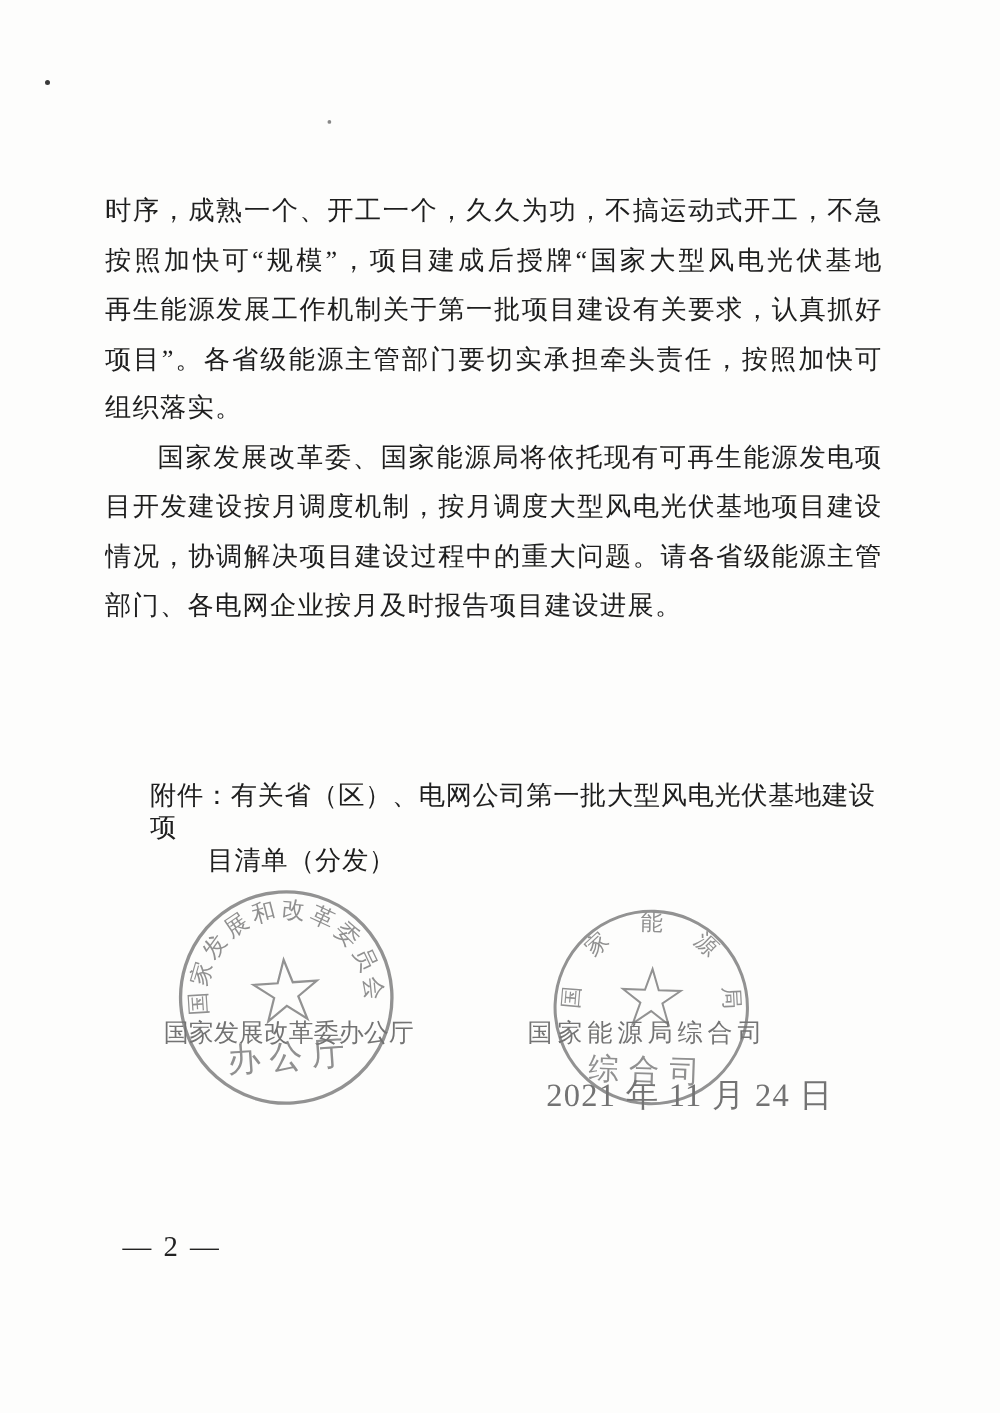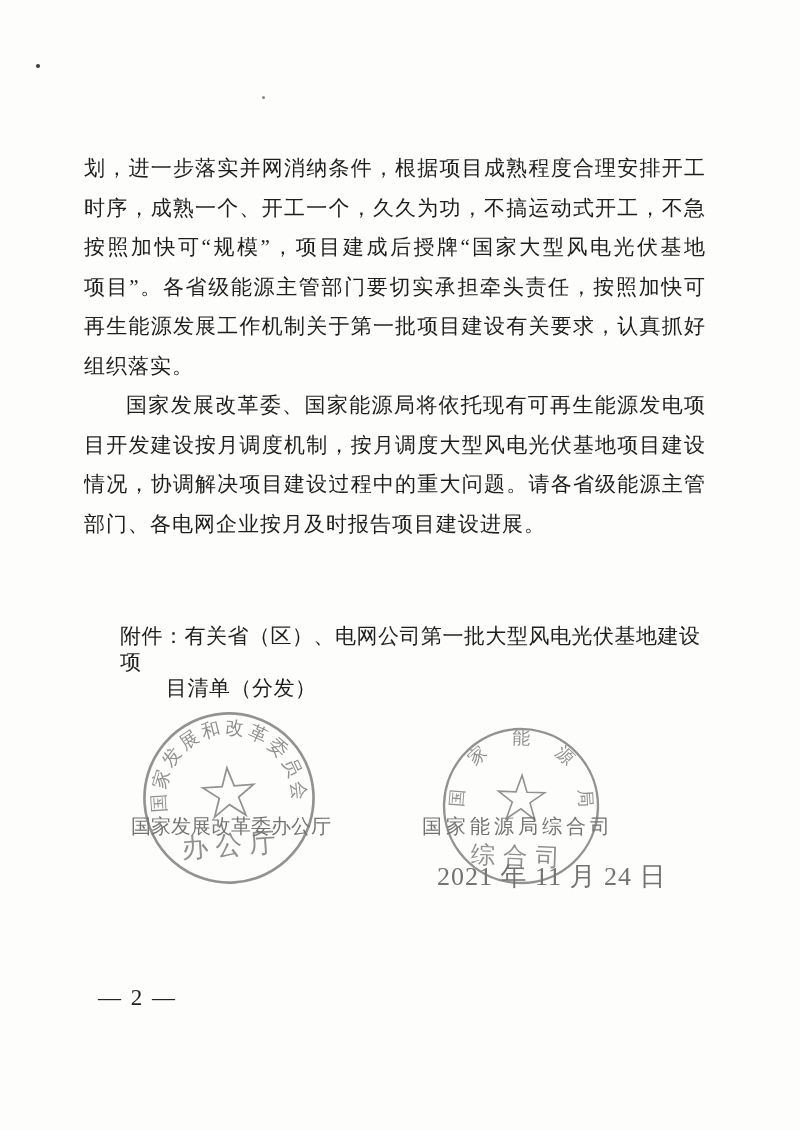--- a/index.html
+++ b/index.html
@@ -58,25 +58,24 @@
 </head>
 <body>
 
 <div class="page">
 
   <div class="artifact-dot" style="left:36px;top:64px;width:4px;height:4px;"></div>
   <div class="artifact-dot" style="left:262px;top:96px;width:3px;height:3px;opacity:.6;"></div>
 
 
   <div class="body-text">
-    <div class="line">划，进一步落实并网消纳条件，根据项目成熟程度合理安排开工</div>
     <div class="line">时序，成熟一个、开工一个，久久为功，不搞运动式开工，不急</div>
     <div class="line">按照加快可“规模”，项目建成后授牌“国家大型风电光伏基地</div>
+    <div class="line">再生能源发展工作机制关于第一批项目建设有关要求，认真抓好</div>
     <div class="line">项目”。各省级能源主管部门要切实承担牵头责任，按照加快可</div>
-    <div class="line">再生能源发展工作机制关于第一批项目建设有关要求，认真抓好</div>
     <div class="line last">组织落实。</div>
     <div class="line indent">国家发展改革委、国家能源局将依托现有可再生能源发电项</div>
     <div class="line">目开发建设按月调度机制，按月调度大型风电光伏基地项目建设</div>
     <div class="line">情况，协调解决项目建设过程中的重大问题。请各省级能源主管</div>
     <div class="line last">部门、各电网企业按月及时报告项目建设进展。</div>
   </div>
 
   <div class="attachment">
     <div class="att-line1">附件：有关省（区）、电网公司第一批大型风电光伏基地建设项</div>
     <div class="att-line2">目清单（分发）</div>

